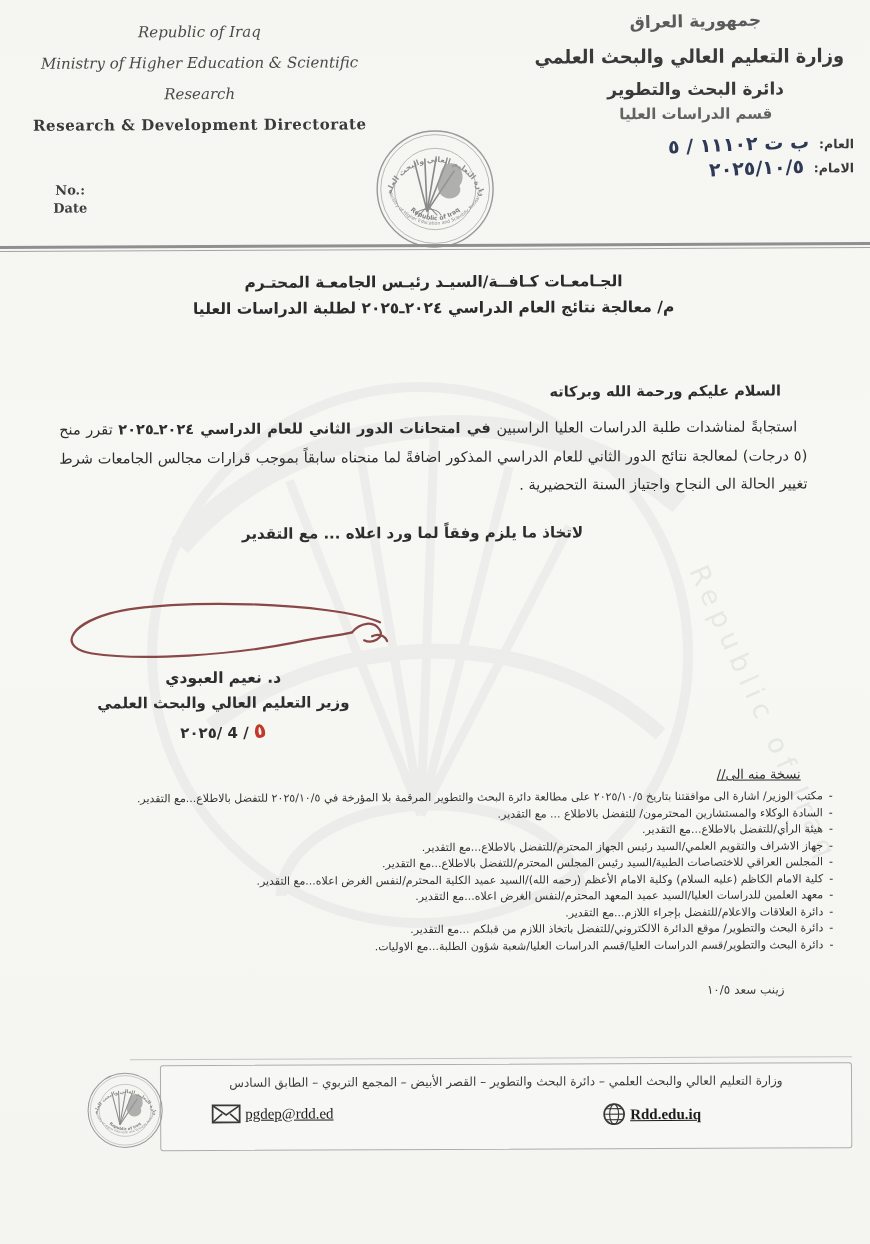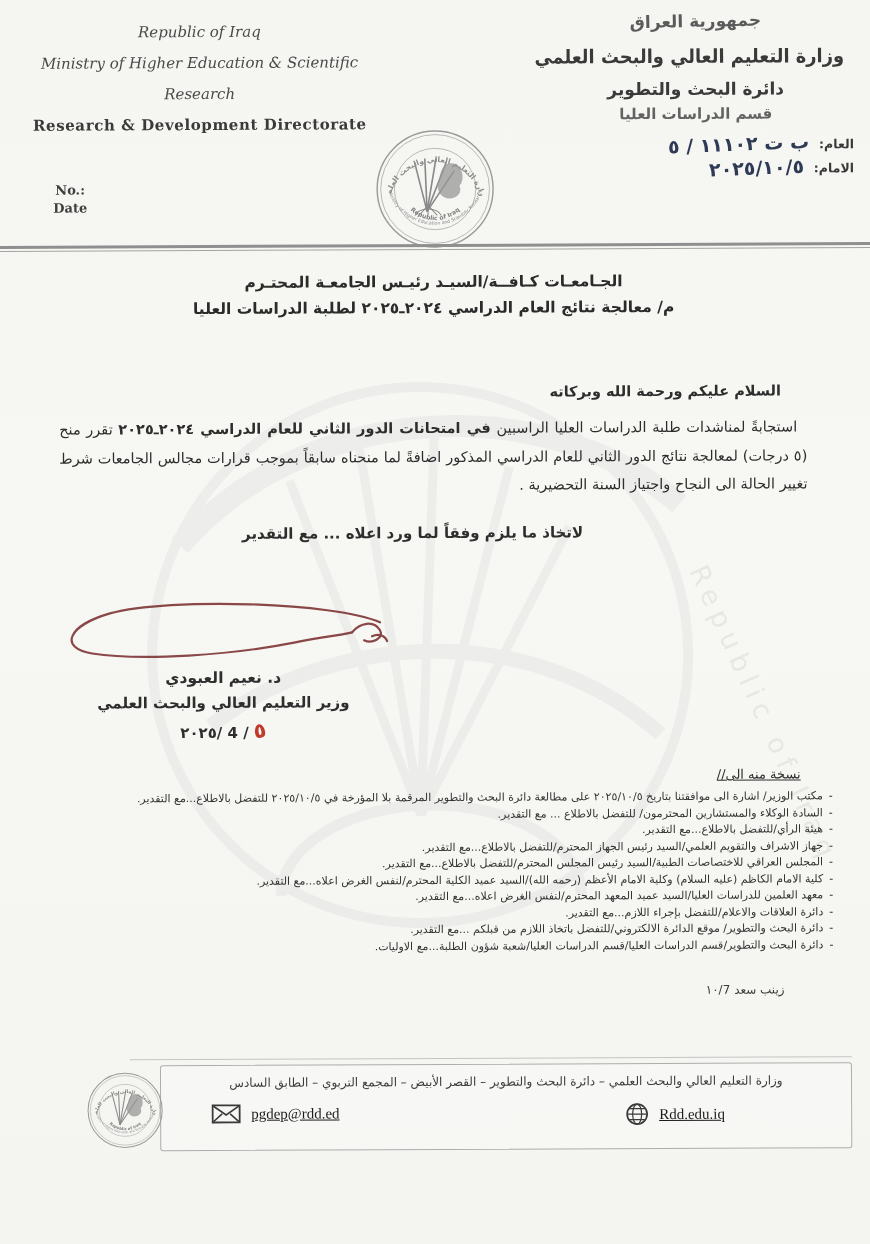--- a/index.html
+++ b/index.html
@@ -63,23 +63,23 @@
   .cc-item{padding-right:14px;text-indent:-14px;margin-bottom:2px;}
   .cc-dash{margin-left:6px;}
   .handler{position:absolute;top:984px;right:87px;direction:rtl;font-size:12px;color:#3b3b3b;}
 
   
   .f-topline{position:absolute;left:128px;top:1058px;width:722px;border-top:1px solid #c4c4c4;}
   .f-box{position:absolute;left:158px;top:1064px;width:690px;height:84px;
          border:1px solid #adadad;border-radius:3px;background:rgba(255,255,255,.25);}
   .f-address{position:absolute;top:10px;left:0;width:100%;text-align:center;direction:rtl;
              font-size:12px;color:#3c3c3c;}
-  .f-email,.f-web{position:absolute;top:38px;display:flex;align-items:center;gap:10px;}
+  .f-email,.f-web{position:absolute;top:38px;display:flex;align-items:center;gap:4px;}
   .f-email{left:50px;}
-  .f-web{left:464px;}
+  .f-web{left:441px;font-weight:bold;}
   .f-link{font-family:"Liberation Serif","DejaVu Serif",serif;font-size:15px;color:#1c1c1c;
           text-decoration:underline;cursor:pointer;}
   .f-seal{position:absolute;left:84px;top:1070px;width:78px;height:78px;}
 </style>
 </head>
 <body>
 
 <div class="paper">
  <div class="content">
 
@@ -196,21 +196,21 @@
 
       <div class="cc-item"><span class="cc-dash">-</span><span>معهد العلمين للدراسات العليا/السيد عميد المعهد المحترم/لنفس الغرض اعلاه...مع التقدير.</span></div>
 
       <div class="cc-item"><span class="cc-dash">-</span><span>دائرة العلاقات والاعلام/للتفضل بإجراء اللازم...مع التقدير.</span></div>
 
       <div class="cc-item"><span class="cc-dash">-</span><span>دائرة البحث والتطوير/ موقع الدائرة الالكتروني/للتفضل باتخاذ اللازم من قبلكم ...مع التقدير.</span></div>
 
       <div class="cc-item"><span class="cc-dash">-</span><span>دائرة البحث والتطوير/قسم الدراسات العليا/قسم الدراسات العليا/شعبة شؤون الطلبة...مع الاوليات.</span></div>
     </div>
 
-  <div class="handler">زينب سعد ١٠/7</div>
+  <div class="handler">زينب سعد ١٠/٥</div>
 
   <div class="f-topline"></div>
   <div class="f-box">
     <div class="f-address">وزارة التعليم العالي والبحث العلمي – دائرة البحث والتطوير – القصر الأبيض – المجمع التربوي – الطابق السادس</div>
     <div class="f-email">
       <svg width="30" height="20" viewBox="0 0 30 20">
         <rect x="1.5" y="1.5" width="27" height="17" fill="none" stroke="#3a3a3a" stroke-width="1.8"></rect>
         <path d="M2,2 L15,11 L28,2 M2,18 L11,10 M28,18 L19,10" fill="none" stroke="#3a3a3a" stroke-width="1.6"></path>
       </svg>
       <span class="f-link">pgdep@rdd.ed</span>

